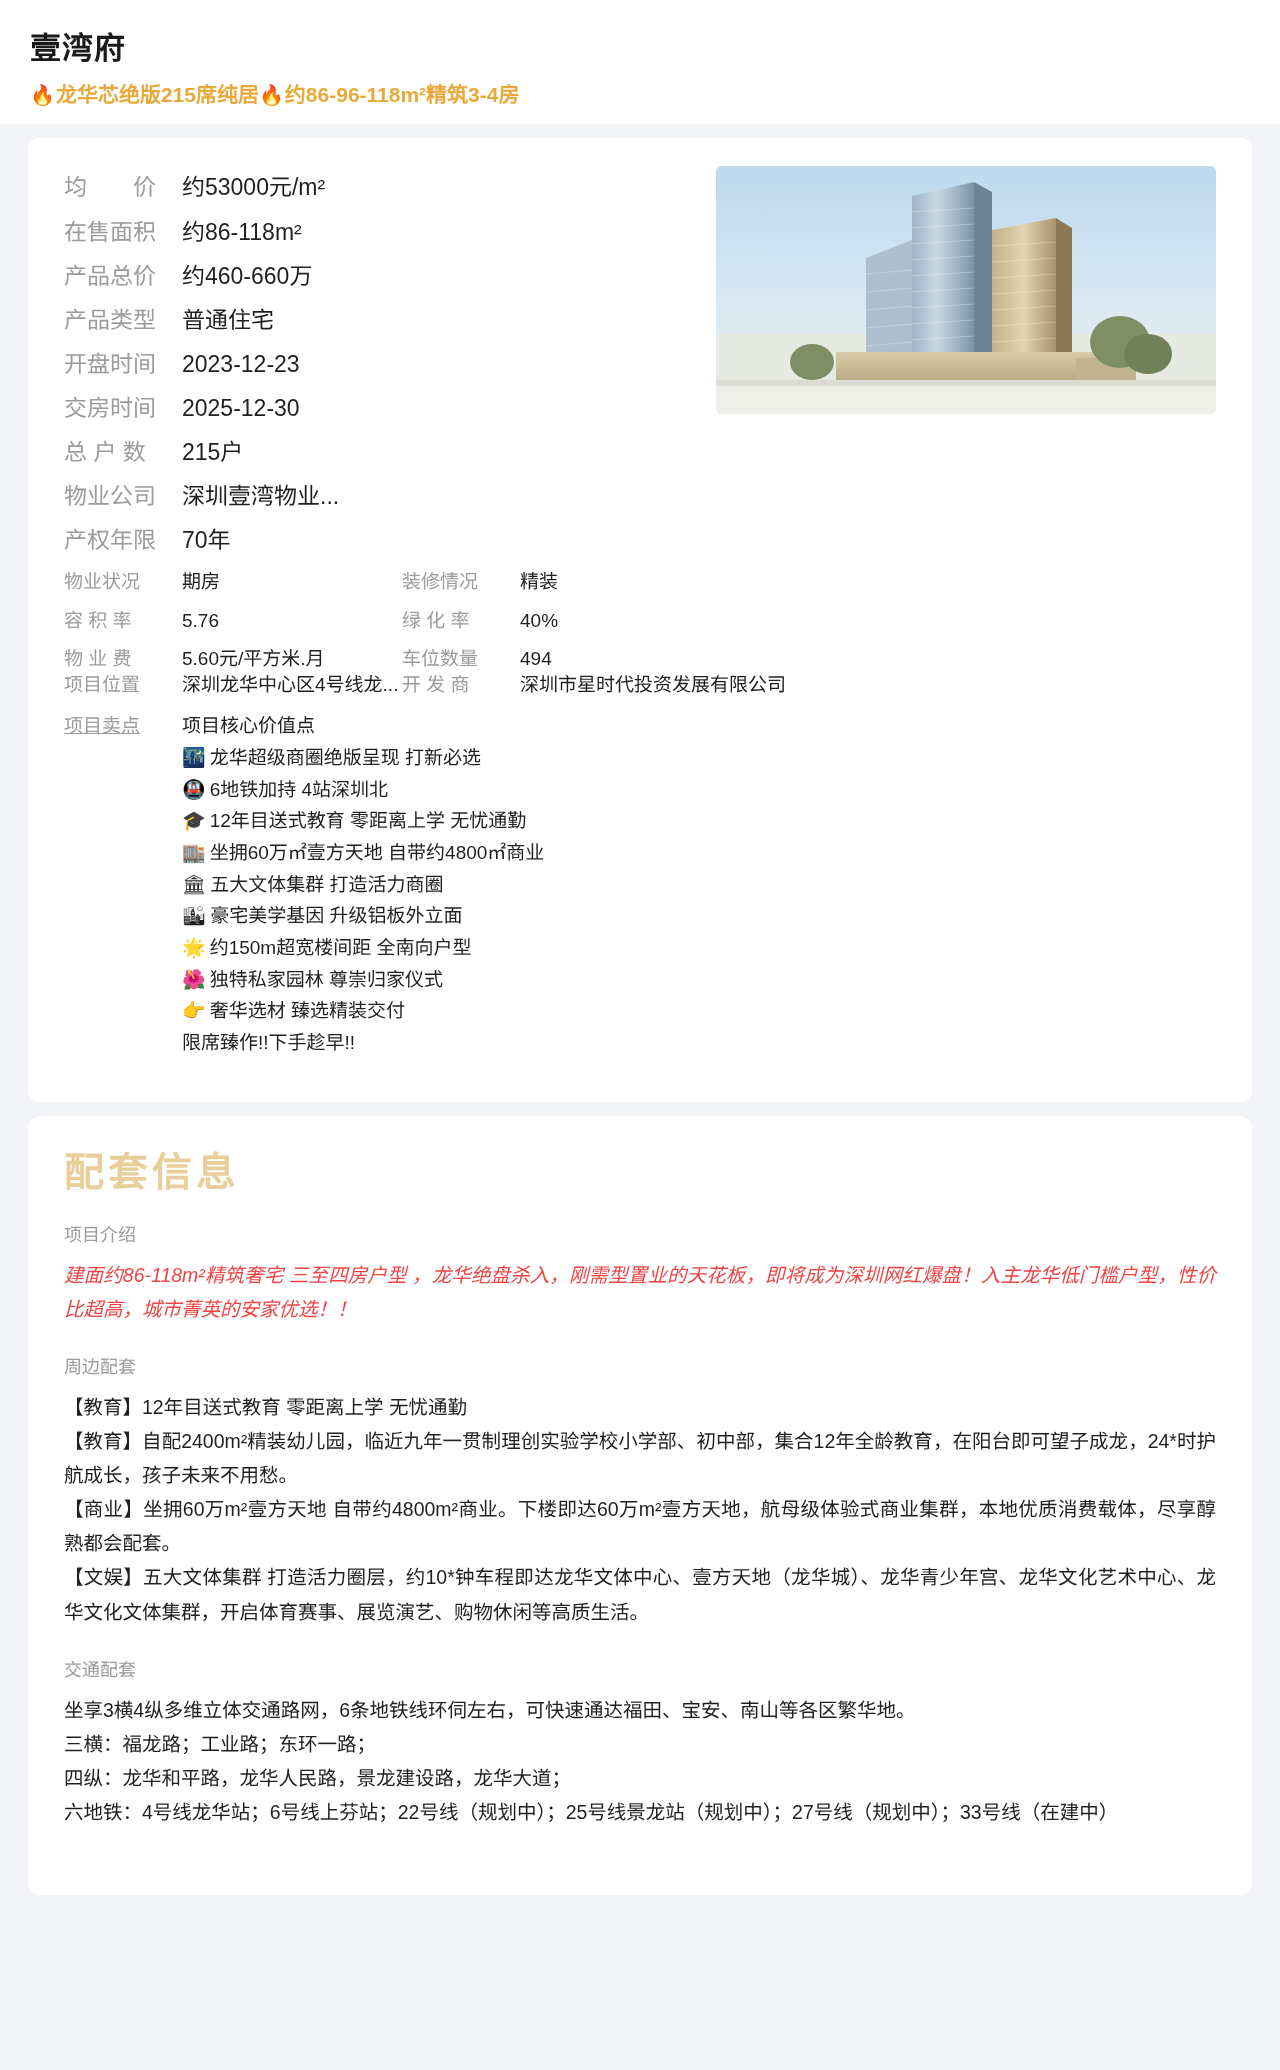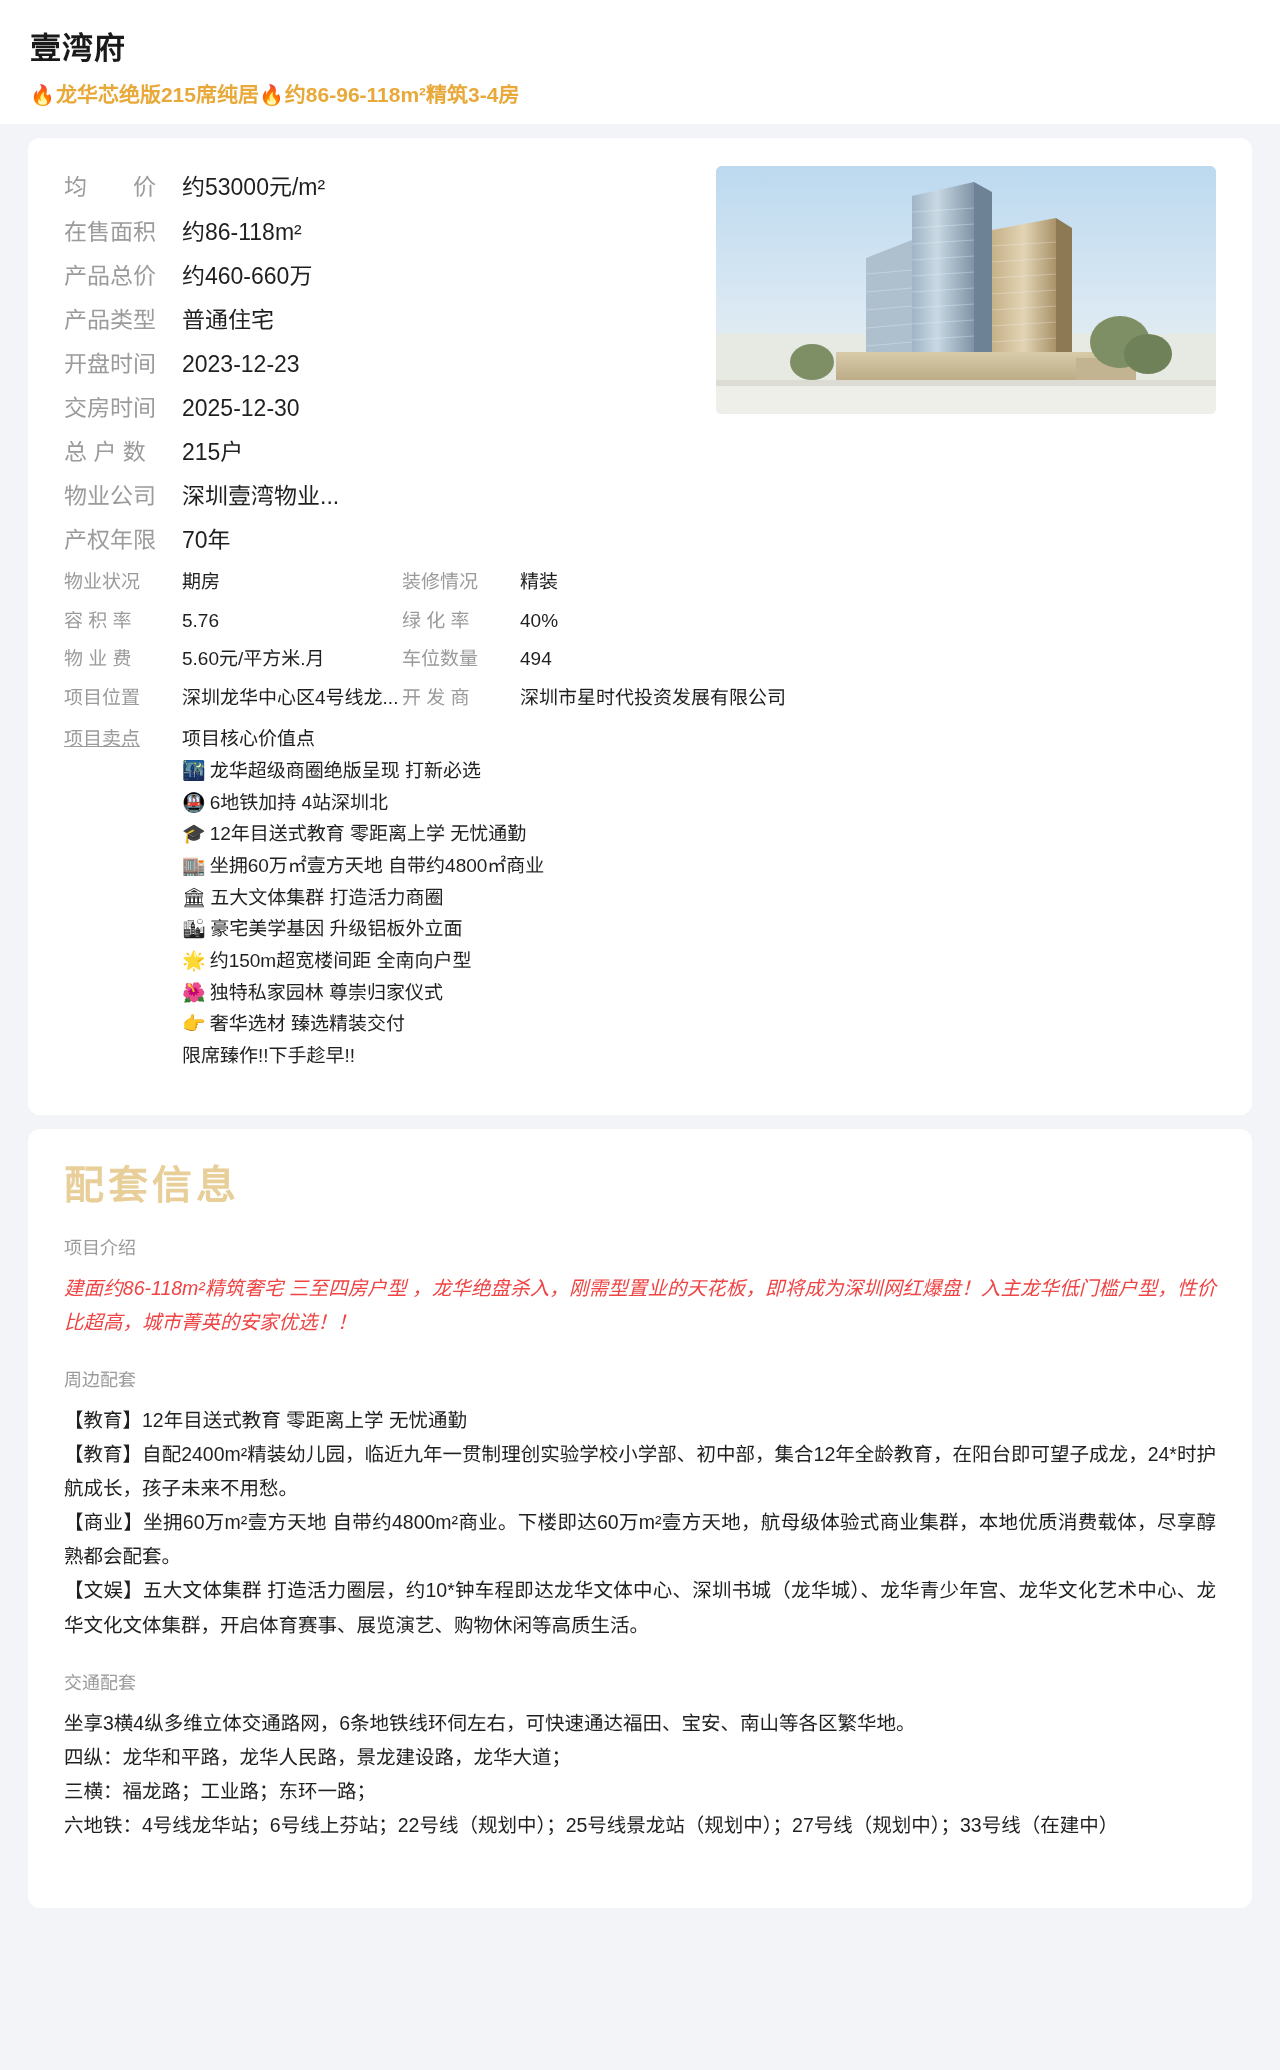--- a/index.html
+++ b/index.html
@@ -108,21 +108,20 @@
     line-height: 1.35;
     margin-top: 2px;
   }
   .g-label { color: #9b9b9b; }
   .g-value { color: #1f1f1f; }
 
   .wide-row {
     display: flex;
     font-size: 19px;
     line-height: 1.35;
-    margin-top: 13px;
   }
   .wide-row .g-label { width: 118px; min-width: 118px; }
 
   
   .selling {
     display: flex;
     margin-top: 16px;
     font-size: 19px;
     line-height: 1.35;
   }
@@ -352,25 +351,25 @@
     <div class="section-title">配套信息</div>
 
     <div class="sub-head">项目介绍</div>
     <p class="para">建面约86-118m²精筑奢宅 三至四房户型 ，龙华绝盘杀入，刚需型置业的天花板，即将成为深圳网红爆盘！入主龙华低门槛户型，性价比超高，城市菁英的安家优选！！</p>
 
     <div class="sub-head">周边配套</div>
     <div class="para-block">
       <p>【教育】12年目送式教育 零距离上学 无忧通勤</p>
       <p>【教育】自配2400m²精装幼儿园，临近九年一贯制理创实验学校小学部、初中部，集合12年全龄教育，在阳台即可望子成龙，24*时护航成长，孩子未来不用愁。</p>
       <p>【商业】坐拥60万m²壹方天地 自带约4800m²商业。下楼即达60万m²壹方天地，航母级体验式商业集群，本地优质消费载体，尽享醇熟都会配套。</p>
-      <p>【文娱】五大文体集群 打造活力圈层，约10*钟车程即达龙华文体中心、深圳书城（龙华城）、龙华青少年宫、龙华文化艺术中心、龙华文化文体集群，开启体育赛事、展览演艺、购物休闲等高质生活。</p>
+      <p>【文娱】五大文体集群 打造活力圈层，约10*钟车程即达龙华文体中心、壹方天地（龙华城）、龙华青少年宫、龙华文化艺术中心、龙华文化文体集群，开启体育赛事、展览演艺、购物休闲等高质生活。</p>
     </div>
 
     <div class="sub-head">交通配套</div>
     <div class="para-block">
       <p>坐享3横4纵多维立体交通路网，6条地铁线环伺左右，可快速通达福田、宝安、南山等各区繁华地。</p>
+      <p>三横：福龙路；工业路；东环一路；</p>
       <p>四纵：龙华和平路，龙华人民路，景龙建设路，龙华大道；</p>
-      <p>三横：福龙路；工业路；东环一路；</p>
       <p>六地铁：4号线龙华站；6号线上芬站；22号线（规划中）；25号线景龙站（规划中）；27号线（规划中）；33号线（在建中）</p>
     </div>
   </div>
 
 </div>
 
 </body></html>

